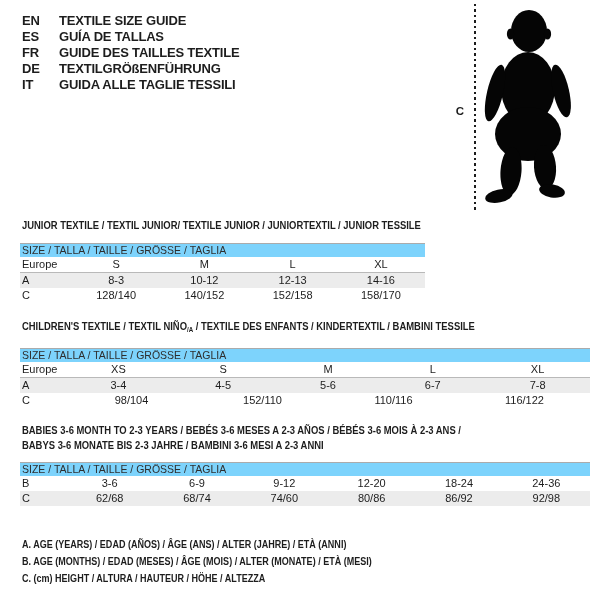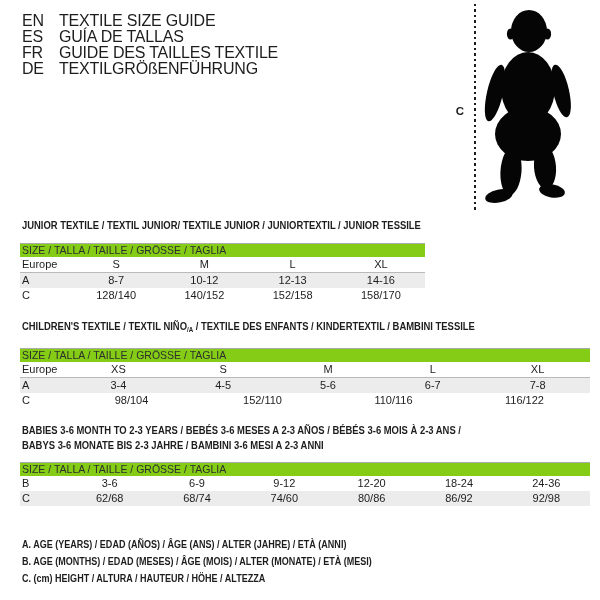--- a/index.html
+++ b/index.html
@@ -1,21 +1,21 @@
 <!DOCTYPE html>
 <html><head>
 <meta charset="utf-8">
 <style>
   html,body{margin:0;padding:0;background:#fff;}
   body{width:600px;height:600px;font-family:"Liberation Sans",sans-serif;color:#1d1d1d;}
   .page{position:relative;width:600px;height:600px;background:#fff;overflow:hidden;}
 
   
   .langs{position:absolute;left:22px;top:13px;}
-  .lang-row{display:flex;font-weight:normal;font-size:16px;line-height:16px;letter-spacing:-0.2px;}
+  .lang-row{display:flex;font-weight:bold;font-size:13px;line-height:16px;letter-spacing:-0.2px;}
   .lang-code{width:37px;flex:none;}
   .lang-label{white-space:nowrap;}
 
   
   .dotline{position:absolute;left:474px;top:4px;width:2px;height:206px;
     background:repeating-linear-gradient(to bottom,#1c1c1c 0 2.5px,transparent 2.5px 5.5px);}
   .c-label{position:absolute;left:452px;top:105px;width:16px;text-align:center;
     font-size:11.5px;font-weight:bold;}
   .baby{position:absolute;left:482px;top:4px;}
 
@@ -25,21 +25,21 @@
   .sub-a{font-size:7.5px;position:relative;top:2px;}
   #t1-title{top:218px;}
   #t2-title{top:319px;}
   #t3-title{top:423px;}
 
   
   .size-table{position:absolute;left:20px;}
   #t1{top:243px;width:405px;}
   #t2{top:348px;width:570px;}
   #t3{top:462px;width:570px;}
-  .bar{height:14px;background:#84cc16;border-top:1px solid #ababab;box-sizing:border-box;
+  .bar{height:14px;background:#7dd3fc;border-top:1px solid #ababab;box-sizing:border-box;
     font-size:10.5px;line-height:13px;color:#2e2e2e;padding-left:2px;white-space:nowrap;}
   .row{display:flex;height:15px;font-size:11px;line-height:15px;}
   .head-row{border-bottom:1px solid #b9b9b9;}
   .lbl{flex:none;padding-left:2px;text-align:left;}
   #t1 .lbl{width:50px;}
   #t2 .lbl,#t3 .lbl{width:44px;}
   .cell{flex:1;text-align:center;}
   .stripe{background:#ececec;}
 
   
@@ -62,20 +62,24 @@
       <span class="lang-label">GUÍA DE TALLAS</span>
     </div>
     <div class="lang-row">
       <span class="lang-code">FR</span>
       <span class="lang-label">GUIDE DES TAILLES TEXTILE</span>
     </div>
     <div class="lang-row">
       <span class="lang-code">DE</span>
       <span class="lang-label">TEXTILGRÖßENFÜHRUNG</span>
     </div>
+    <div class="lang-row">
+      <span class="lang-code">IT</span>
+      <span class="lang-label">GUIDA ALLE TAGLIE TESSILI</span>
+    </div>
   </div>
 
   <div class="dotline"></div>
   <div class="c-label">C</div>
   <svg class="baby" width="92" height="202" viewBox="0 0 92 202" aria-hidden="true">
     <g fill="#050505">
       <ellipse cx="47" cy="27" rx="18" ry="21"></ellipse>
       <ellipse cx="28.5" cy="30" rx="3.6" ry="5.5"></ellipse>
       <ellipse cx="65.5" cy="30" rx="3.6" ry="5.5"></ellipse>
       <ellipse cx="46" cy="84" rx="27" ry="36"></ellipse>
@@ -94,21 +98,21 @@
     <div class="bar">SIZE / TALLA / TAILLE / GRÖSSE / TAGLIA</div>
     <div class="row head-row">
       <span class="lbl">Europe</span>
       <span class="cell">S</span>
       <span class="cell">M</span>
       <span class="cell">L</span>
       <span class="cell">XL</span>
     </div>
     <div class="row stripe">
       <span class="lbl">A</span>
-      <span class="cell">8-7</span>
+      <span class="cell">8-3</span>
       <span class="cell">10-12</span>
       <span class="cell">12-13</span>
       <span class="cell">14-16</span>
     </div>
     <div class="row">
       <span class="lbl">C</span>
       <span class="cell">128/140</span>
       <span class="cell">140/152</span>
       <span class="cell">152/158</span>
       <span class="cell">158/170</span>

